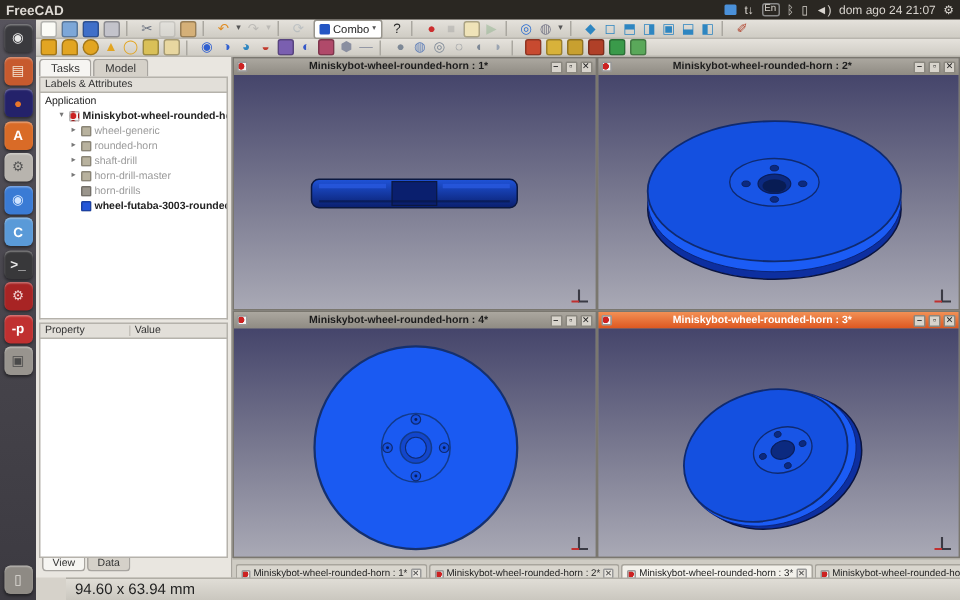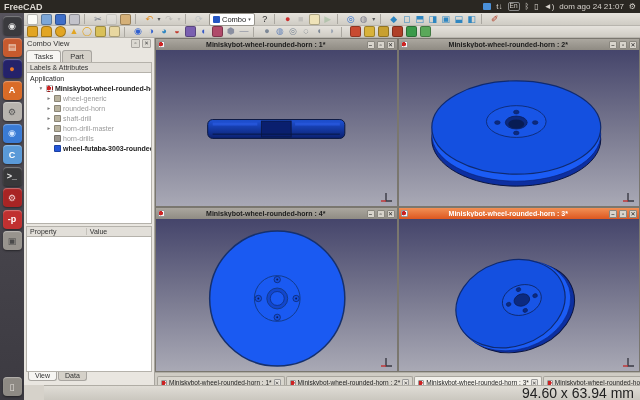--- a/index.html
+++ b/index.html
@@ -94,21 +94,21 @@
     align-items:flex-end;padding:1px 2px 0;gap:1px;}
   .mtab{display:flex;align-items:center;gap:2px;font-size:6.5px;padding:1px 3px;height:12px;
     border:1px solid #a8a59d;border-bottom:none;border-radius:2px 2px 0 0;background:#d9d6ce;
     color:#222;box-sizing:border-box;white-space:nowrap;}
   .mtab.active{background:#f2f0ea;}
   .mtab .vpdoc{width:6px;height:6px;}
   .mtabx{font-size:5.5px;color:#444;border:1px solid #999;border-radius:1px;width:7px;height:7px;
     line-height:6px;text-align:center;background:#e8e5df;box-sizing:border-box;}
 
   .statusbar{height:14px;flex:none;background:linear-gradient(#e0ddd6,#cac7bf);border-top:1px solid #b0ada5;
-    display:flex;align-items:center;justify-content:flex-end;padding:0 6px;font-size:14px;color:#222;margin-left:20px;}
+    display:flex;align-items:center;padding:0 6px;font-size:10px;color:#222;margin-left:20px;}
 </style>
 </head>
 <body>
 
 <div class="screen">
 
   <div class="toppanel">
     <span class="tp-appname">FreeCAD</span>
     <span class="tp-right">
       <span id="tp-indicators" style="display: inline-flex; gap: 5px; align-items: center;">
@@ -220,28 +220,23 @@
           <span class="tbicon chip" style="background: rgb(200, 160, 48);"></span>
           <span class="tbicon chip" style="background: rgb(176, 64, 40);"></span>
           <span class="tbicon chip" style="background: rgb(58, 154, 74);"></span>
           <span class="tbicon chip" style="background: rgb(90, 168, 90);"></span>
         </span>
     </div>
 
     <div class="mainrow">
 
       <div class="combo">
-        <div class="combotitle">
-          <span class="t">Combo View</span>
-          <span class="winbtn-s">▫</span>
-          <span class="winbtn-s">✕</span>
-        </div>
         <div class="combotabs">
           <span class="ctab active">Tasks</span>
-          <span class="ctab">Part</span>
+          <span class="ctab">Model</span>
         </div>
         <div class="combobody">
           <div class="secthdr">Labels &amp; Attributes</div>
           <div class="treebox" id="treebox">
               <div class="trow" style="padding-left: 3px;">
                 <span class="tlabel">Application</span>
               </div>
               <div class="trow bold" style="padding-left: 11px;">
                 <span class="texp">▾</span>
                 <span class="ticon" style="background: radial-gradient(circle at 35% 45%, rgb(204, 34, 34) 0px, rgb(204, 34, 34) 2px, rgb(248, 248, 248) 2.4px);"></span>

